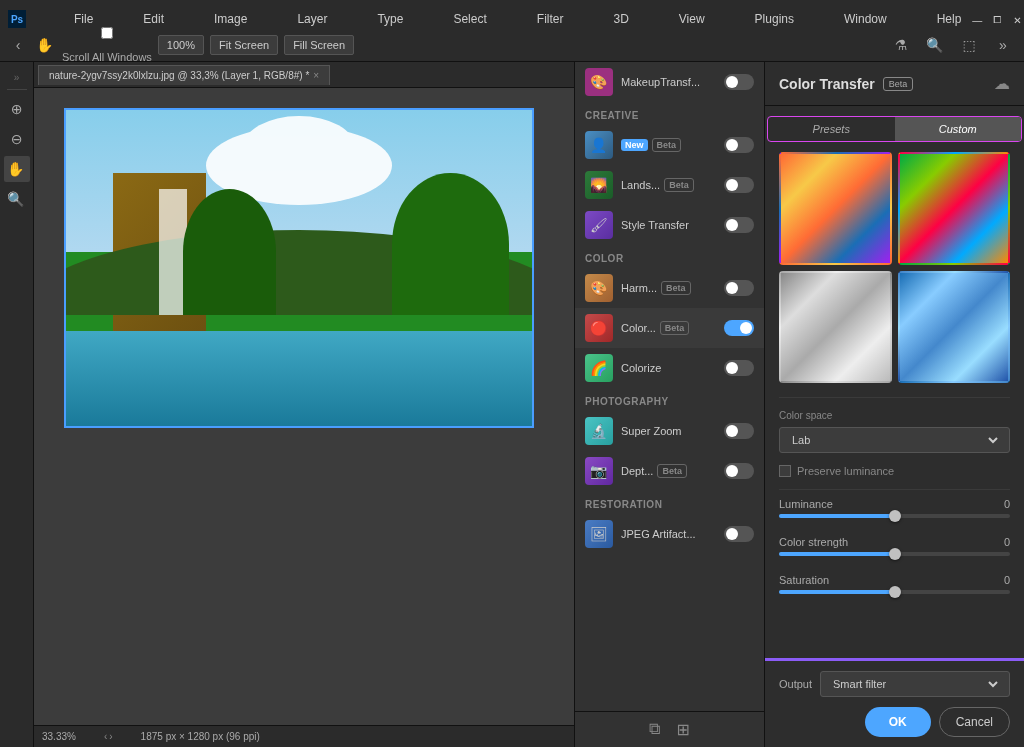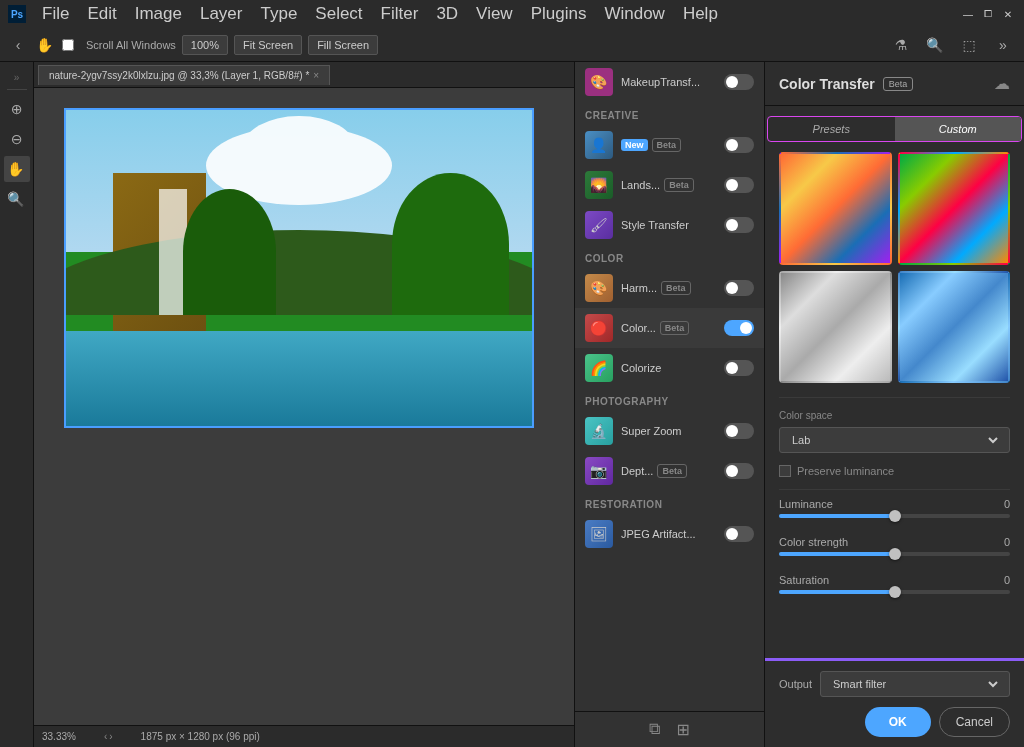--- a/index.html
+++ b/index.html
@@ -13,29 +13,29 @@
       overflow: hidden;
       display: flex;
       flex-direction: column;
     }
 
     
     .title-bar {
       background: #2b2b2b;
       height: 28px;
       display: flex;
-      align-items: center;
+      align-items: flex-end;
       justify-content: space-between;
       padding: 0 8px;
       flex-shrink: 0;
     }
     .title-bar-left { display: flex; align-items: center; gap: 8px; }
     .title-bar-logo { width: 18px; height: 18px; background: #001e36; display: flex; align-items: center; justify-content: center; font-size: 10px; font-weight: bold; color: #4da6ff; }
     .title-bar-menu { display: flex; gap: 2px; }
-    .menu-item { padding: 2px 8px; font-size: 17px; color: #ccc; cursor: pointer; }
+    .menu-item { padding: 2px 8px; font-size: 12px; color: #ccc; cursor: pointer; margin-left: 32px; }
     .title-bar-controls { display: flex; gap: 4px; }
     .win-btn { width: 16px; height: 16px; display: flex; align-items: center; justify-content: center; font-size: 10px; cursor: pointer; color: #ccc; }
 
     
     .toolbar {
       background: #2b2b2b;
       height: 34px;
       display: flex;
       align-items: center;
       padding: 0 8px;
@@ -47,21 +47,21 @@
       background: #3c3c3c;
       border: 1px solid #555;
       color: #ccc;
       padding: 3px 8px;
       font-size: 11px;
       cursor: pointer;
       border-radius: 2px;
     }
     .toolbar-nav { width: 20px; height: 20px; display: flex; align-items: center; justify-content: center; cursor: pointer; color: #aaa; font-size: 14px; }
     .toolbar-hand { width: 22px; height: 22px; display: flex; align-items: center; justify-content: center; cursor: pointer; color: #aaa; font-size: 14px; }
-    .scroll-check { display: flex; align-items: center; gap: 12px; font-size: 11px; color: #aaa; }
+    .scroll-check { display: flex; align-items: center; gap: 12px; font-size: 11px; color: #aaa; flex-direction: column; }
     .scroll-check input { width: 12px; height: 12px; }
     .toolbar-right { margin-left: auto; display: flex; gap: 8px; align-items: center; }
     .toolbar-icon-btn { width: 26px; height: 26px; display: flex; align-items: center; justify-content: center; cursor: pointer; color: #aaa; font-size: 14px; }
 
     
     .main-area {
       display: flex;
       flex: 1;
       overflow: hidden;
     }

